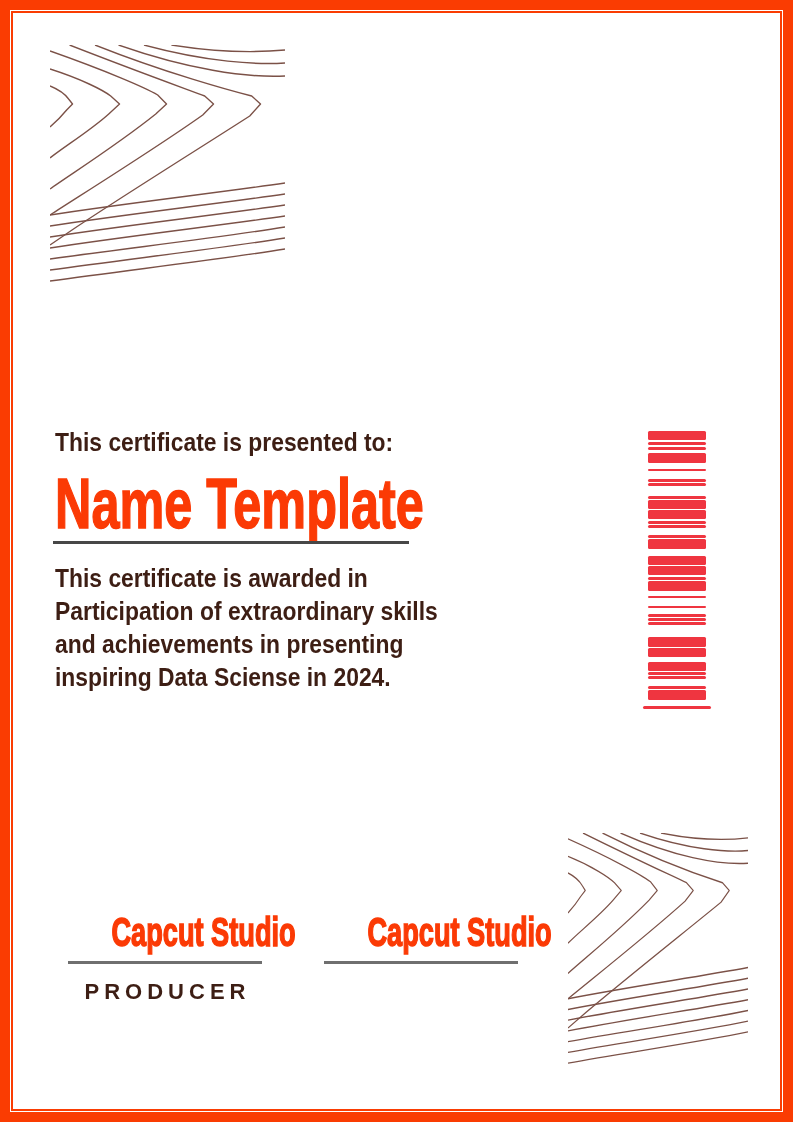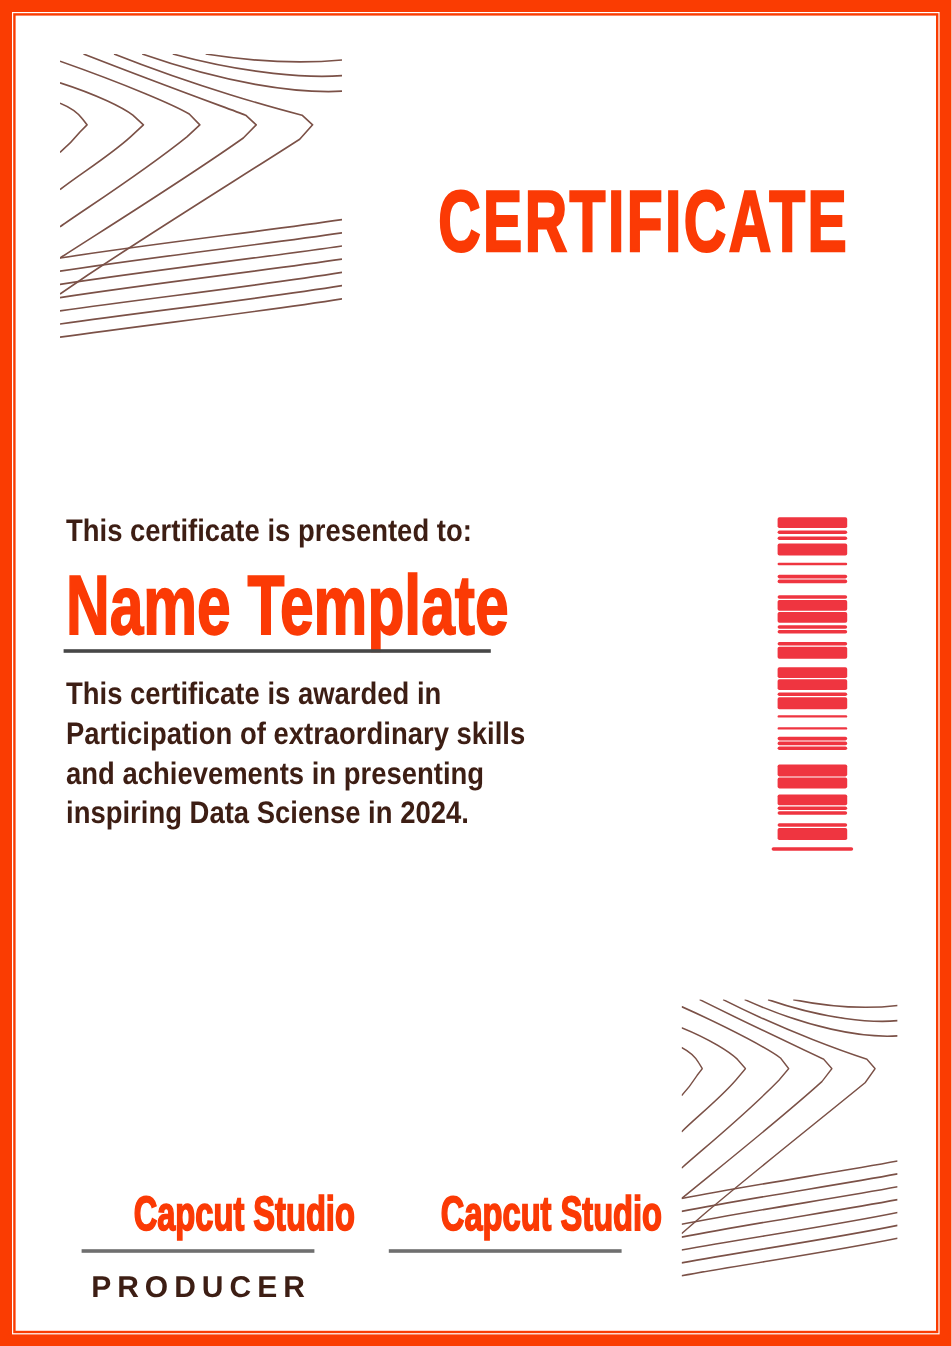--- a/index.html
+++ b/index.html
@@ -71,34 +71,34 @@
     position:absolute;left:45px;top:552px;
     font-size:26px;line-height:33px;color:var(--dark-text);
     transform:scale(0.88,1);transform-origin:left top;
     white-space:nowrap;
   }
 
   .barcode{position:absolute;left:638px;top:421px;width:58px;}
   .bar{width:100%;background:var(--barcode);border-radius:1.5px;}
   .bar-wide{margin-left:-5px;margin-right:-5px;width:auto;}
 
-  .sig{position:absolute;top:982px;width:194px;text-align:center;}
+  .sig{position:absolute;top:902px;width:194px;text-align:center;}
   .sig-left{left:58px;}
   .sig-right{left:314px;}
   .sig-name{
     display:inline-block;
     font-size:40px;line-height:40px;color:var(--accent);
     -webkit-text-stroke:1.5px var(--accent);
     transform:scale(0.68,1);transform-origin:center center;
     white-space:nowrap;
   }
   .sig-line{height:3px;background:var(--underline-gray);margin-top:9px;}
   .sig-role{
     margin-top:15px;
-    font-size:25px;letter-spacing:5px;text-indent:5px;
+    font-size:22px;letter-spacing:5px;text-indent:5px;
     color:var(--dark-text);white-space:nowrap;
   }
 </style>
 </head>
 <body>
 
 <div class="page">
 
   <svg class="pattern pattern-tl" viewBox="0 0 240 240" preserveAspectRatio="none" aria-hidden="true">
     <g id="contour-group">
@@ -114,23 +114,20 @@
       <path d="M0,181 C80,169 170,159 240,149"></path>
       <path d="M0,192 C80,180 170,170 240,160"></path>
       <path d="M0,203 C80,191 170,181 240,171"></path>
       <path d="M0,214 C80,203 170,193 240,182"></path>
       <path d="M0,225 C80,214 170,204 240,193"></path>
       <path d="M0,236 C80,225 170,215 240,204"></path>
     </g>
   </svg>
 
   <div class="title-block">
-    <div>
-      <span class="cert-title">CERTIFICATE</span>
-    </div>
   </div>
 
   <div class="presented-to">This certificate is presented to:</div>
 
   <div class="name">Name Template</div>
   <div class="name-underline"></div>
 
   <div class="description">
     <div>This certificate is awarded in</div>
     <div>Participation of extraordinary skills</div>

